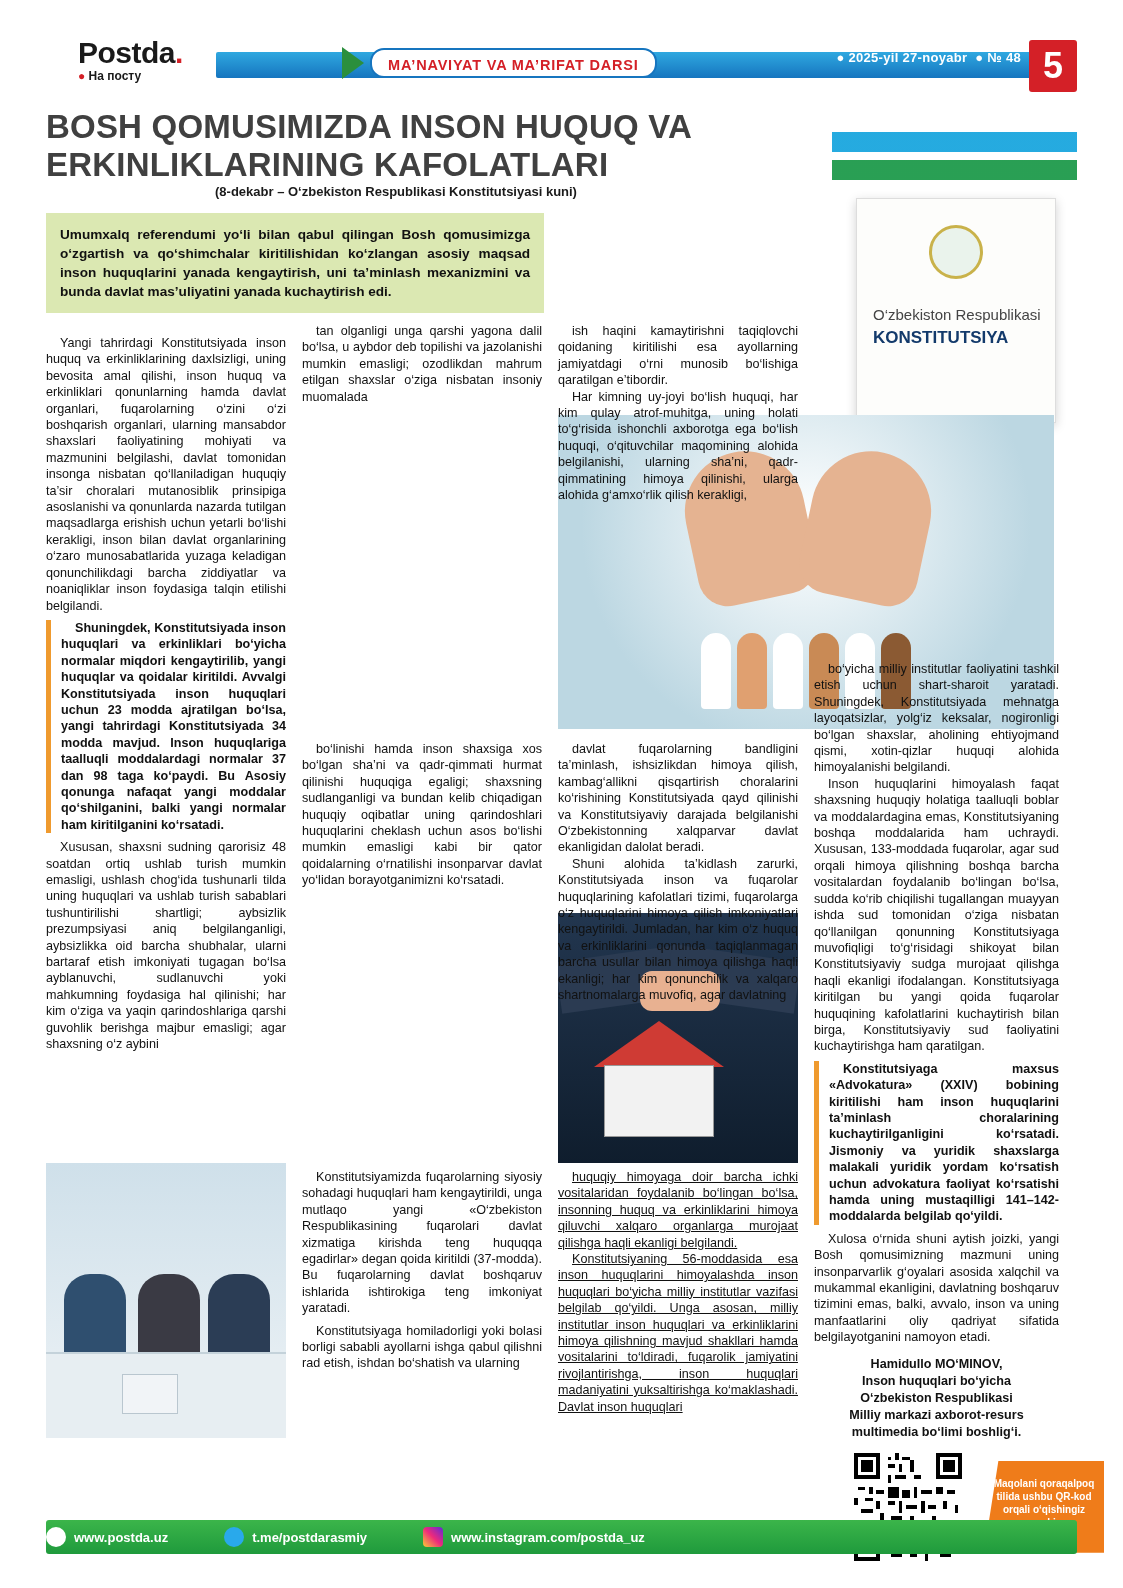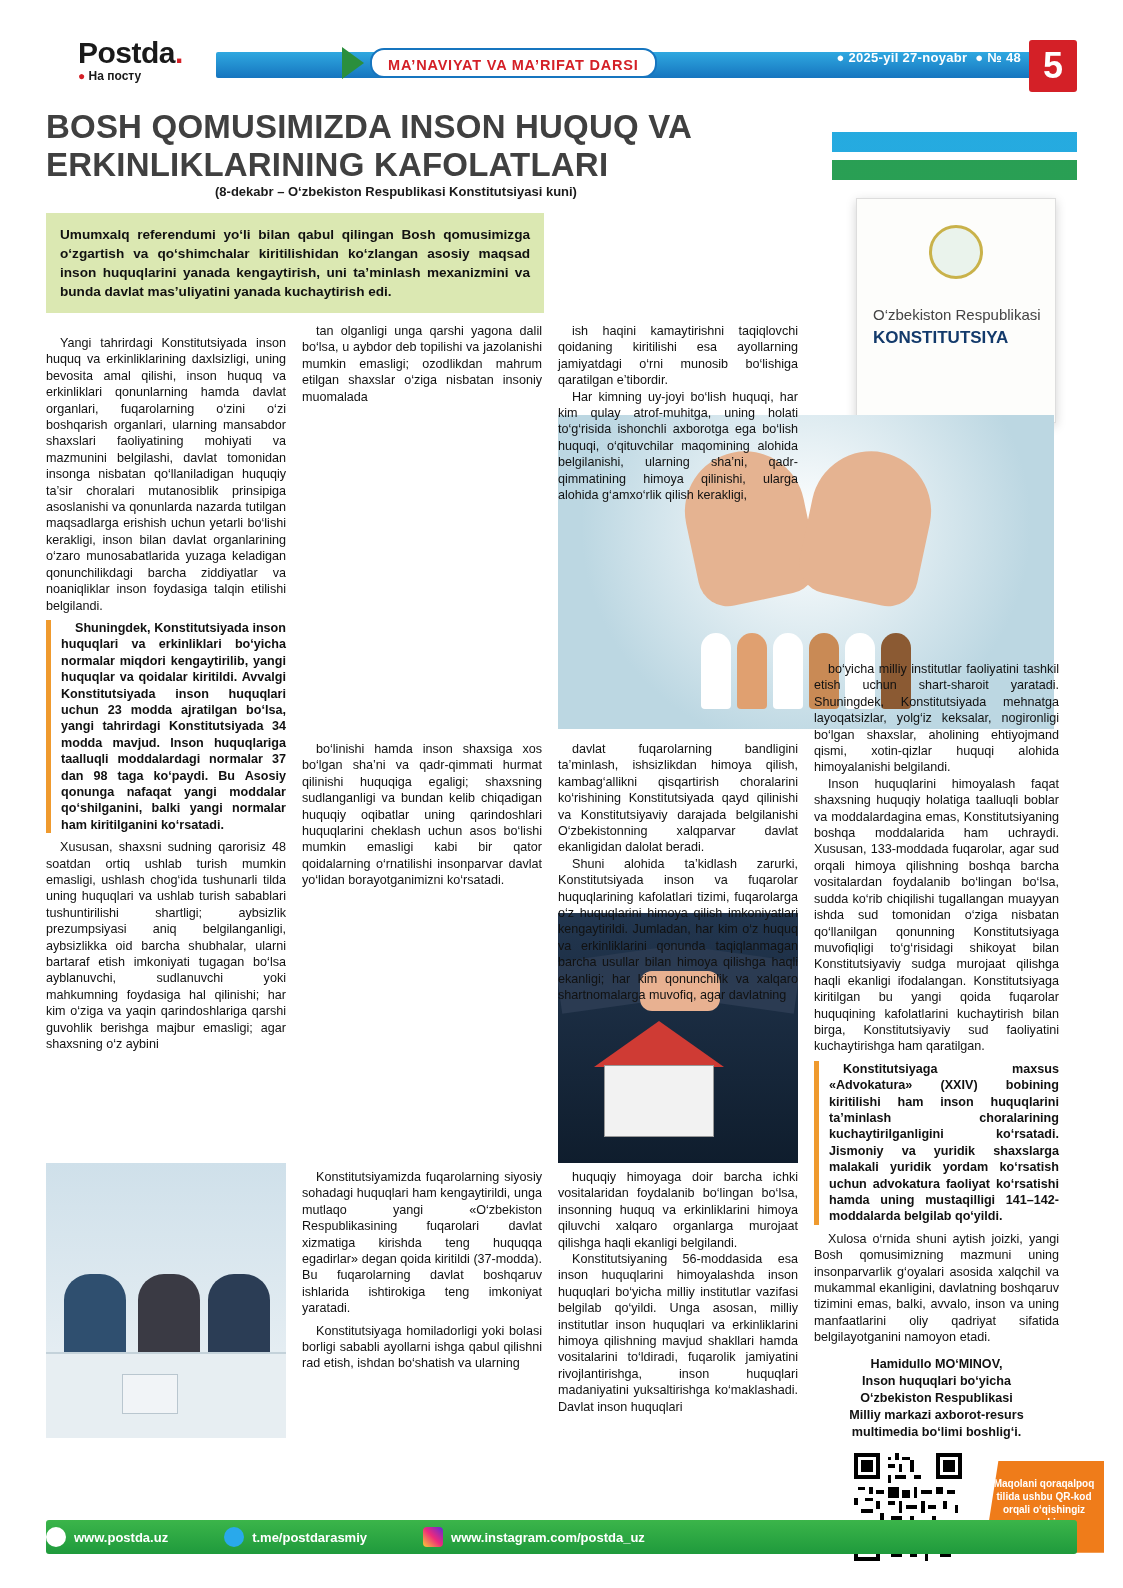--- a/index.html
+++ b/index.html
@@ -252,21 +252,21 @@
     </div>
 
     <div class="col c3" style="top:0;">
       <p>ish haqini kamaytirishni taqiqlovchi qoidaning kiritilishi esa ayollarning jamiyatdagi o‘rni munosib bo‘lishiga qaratilgan e’tibordir.</p>
       <p>Har kimning uy-joyi bo‘lish huquqi, har kim qulay atrof-muhitga, uning holati to‘g‘risida ishonchli axborotga ega bo‘lish huquqi, o‘qituvchilar maqomining alohida belgilanishi, ularning sha’ni, qadr-qimmatining himoya qilinishi, ularga alohida g‘amxo‘rlik qilish kerakligi,</p>
     </div>
     <div class="col c3" style="top:418px;">
       <p>davlat fuqarolarning bandligini ta’minlash, ishsizlikdan himoya qilish, kambag‘allikni qisqartirish choralarini ko‘rishining Konstitutsiyada qayd qilinishi va Konstitutsiyaviy darajada belgilanishi O‘zbekistonning xalqparvar davlat ekanligidan dalolat beradi.</p>
       <p>Shuni alohida ta’kidlash zarurki, Konstitutsiyada inson va fuqarolar huquqlarining kafolatlari tizimi, fuqarolarga o‘z huquqlarini himoya qilish imkoniyatlari kengaytirildi. Jumladan, har kim o‘z huquq va erkinliklarini qonunda taqiqlanmagan barcha usullar bilan himoya qilishga haqli ekanligi; har kim qonunchilik va xalqaro shartnomalarga muvofiq, agar davlatning</p>
     </div>
-    <div class="col c3" style="top:846px;">
+    <div class="col c3" style="top:846px;text-decoration:underline;">
       <p>huquqiy himoyaga doir barcha ichki vositalaridan foydalanib bo‘lingan bo‘lsa, insonning huquq va erkinliklarini himoya qiluvchi xalqaro organlarga murojaat qilishga haqli ekanligi belgilandi.</p>
       <p>Konstitutsiyaning 56-moddasida esa inson huquqlarini himoyalashda inson huquqlari bo‘yicha milliy institutlar vazifasi belgilab qo‘yildi. Unga asosan, milliy institutlar inson huquqlari va erkinliklarini himoya qilishning mavjud shakllari hamda vositalarini to‘ldiradi, fuqarolik jamiyatini rivojlantirishga, inson huquqlari madaniyatini yuksaltirishga ko‘maklashadi. Davlat inson huquqlari</p>
     </div>
 
     <div class="col c4" style="top:338px;">
       <p>bo‘yicha milliy institutlar faoliyatini tashkil etish uchun shart-sharoit yaratadi. Shuningdek, Konstitutsiyada mehnatga layoqatsizlar, yolg‘iz keksalar, nogironligi bo‘lgan shaxslar, aholining ehtiyojmand qismi, xotin-qizlar huquqi alohida himoyalanishi belgilandi.</p>
       <p>Inson huquqlarini himoyalash faqat shaxsning huquqiy holatiga taalluqli boblar va moddalardagina emas, Konstitutsiyaning boshqa moddalarida ham uchraydi. Xususan, 133-moddada fuqarolar, agar sud orqali himoya qilishning boshqa barcha vositalardan foydalanib bo‘lingan bo‘lsa, sudda ko‘rib chiqilishi tugallangan muayyan ishda sud tomonidan o‘ziga nisbatan qo‘llanilgan qonunning Konstitutsiyaga muvofiqligi to‘g‘risidagi shikoyat bilan Konstitutsiyaviy sudga murojaat qilishga haqli ekanligi ifodalangan. Konstitutsiyaga kiritilgan bu yangi qoida fuqarolar huquqining kafolatlarini kuchaytirish bilan birga, Konstitutsiyaviy sud faoliyatini kuchaytirishga ham qaratilgan.</p>
       <div class="bold-block">
         <p>Konstitutsiyaga maxsus «Advokatura» (XXIV) bobining kiritilishi ham inson huquqlarini ta’minlash choralarining kuchaytirilganligini ko‘rsatadi. Jismoniy va yuridik shaxslarga malakali yuridik yordam ko‘rsatish uchun advokatura faoliyat ko‘rsatishi hamda uning mustaqilligi 141–142-moddalarda belgilab qo‘yildi.</p>
       </div>

